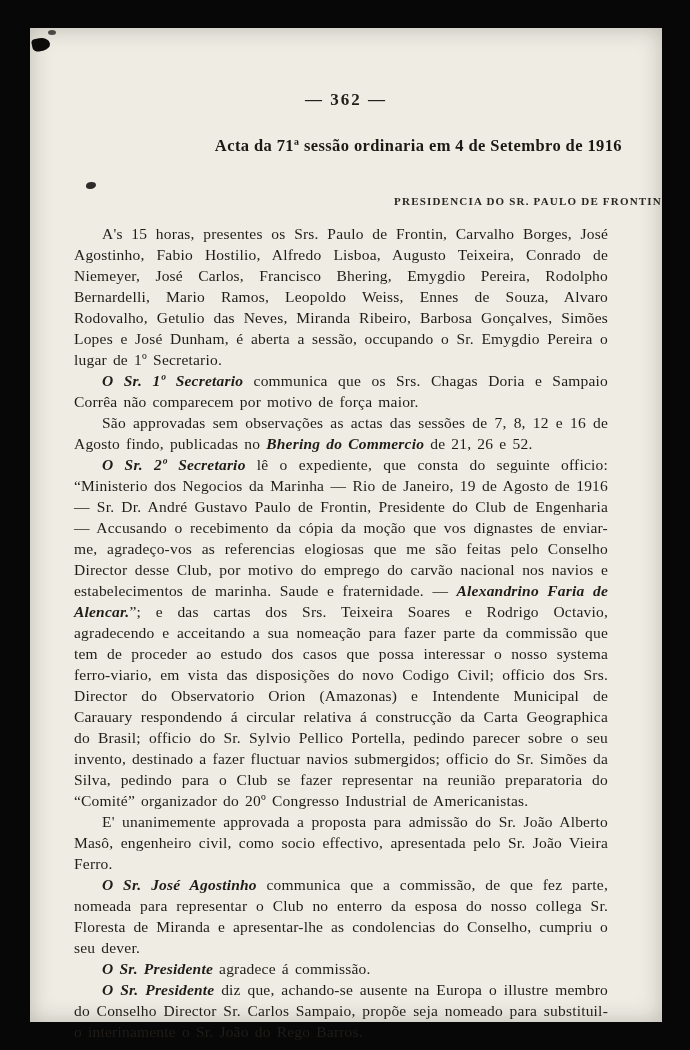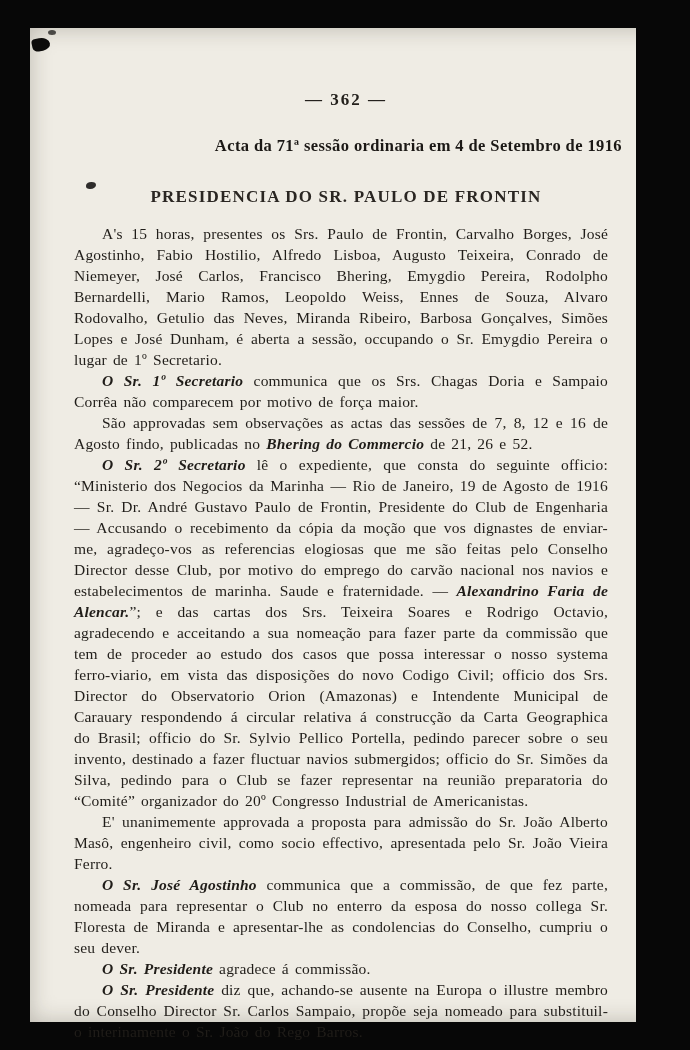--- a/index.html
+++ b/index.html
@@ -2,21 +2,21 @@
 <html><head>
 <meta charset="utf-8">
 <style>
   html, body {
     margin: 0;
     padding: 0;
     background: #070707;
   }
   .scan {
     position: relative;
-    width: 636px;
+    width: 690px;
     height: 1050px;
     background: #070707;
     overflow: hidden;
     font-family: "Liberation Serif", "DejaVu Serif", serif;
   }
   .page {
     position: absolute;
     left: 30px;
     top: 28px;
     width: 632px;
@@ -55,23 +55,23 @@
   }
   .title {
     margin: 26px 40px 0 40px;
     text-align: right;
     font-size: 16.5px;
     font-weight: 700;
     letter-spacing: 0.4px;
     color: #1b1815;
   }
   .subtitle {
-    margin-top: 31px;
-    text-align: center;
-    font-size: 17px;
+    margin-top: 39px;
+    text-align: right;
+    font-size: 11px;
     font-weight: 700;
     letter-spacing: 1.2px;
     color: #2a2622;
   }
   .body {
     margin: 16px 54px 0 44px;
     text-align: justify;
     font-size: 15.5px;
     line-height: 21px;
     letter-spacing: 0.2px;

